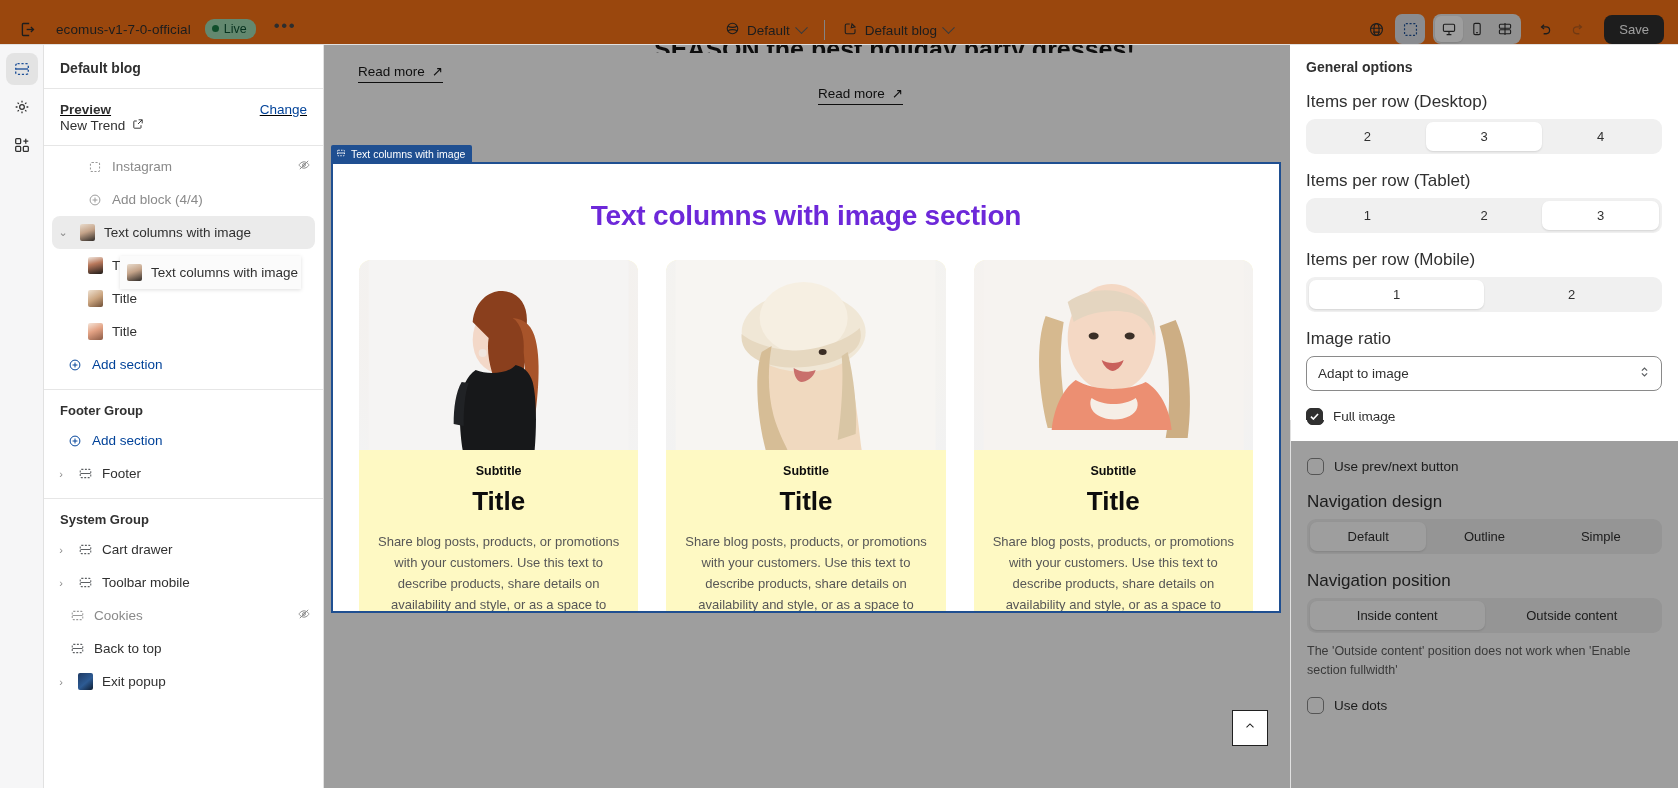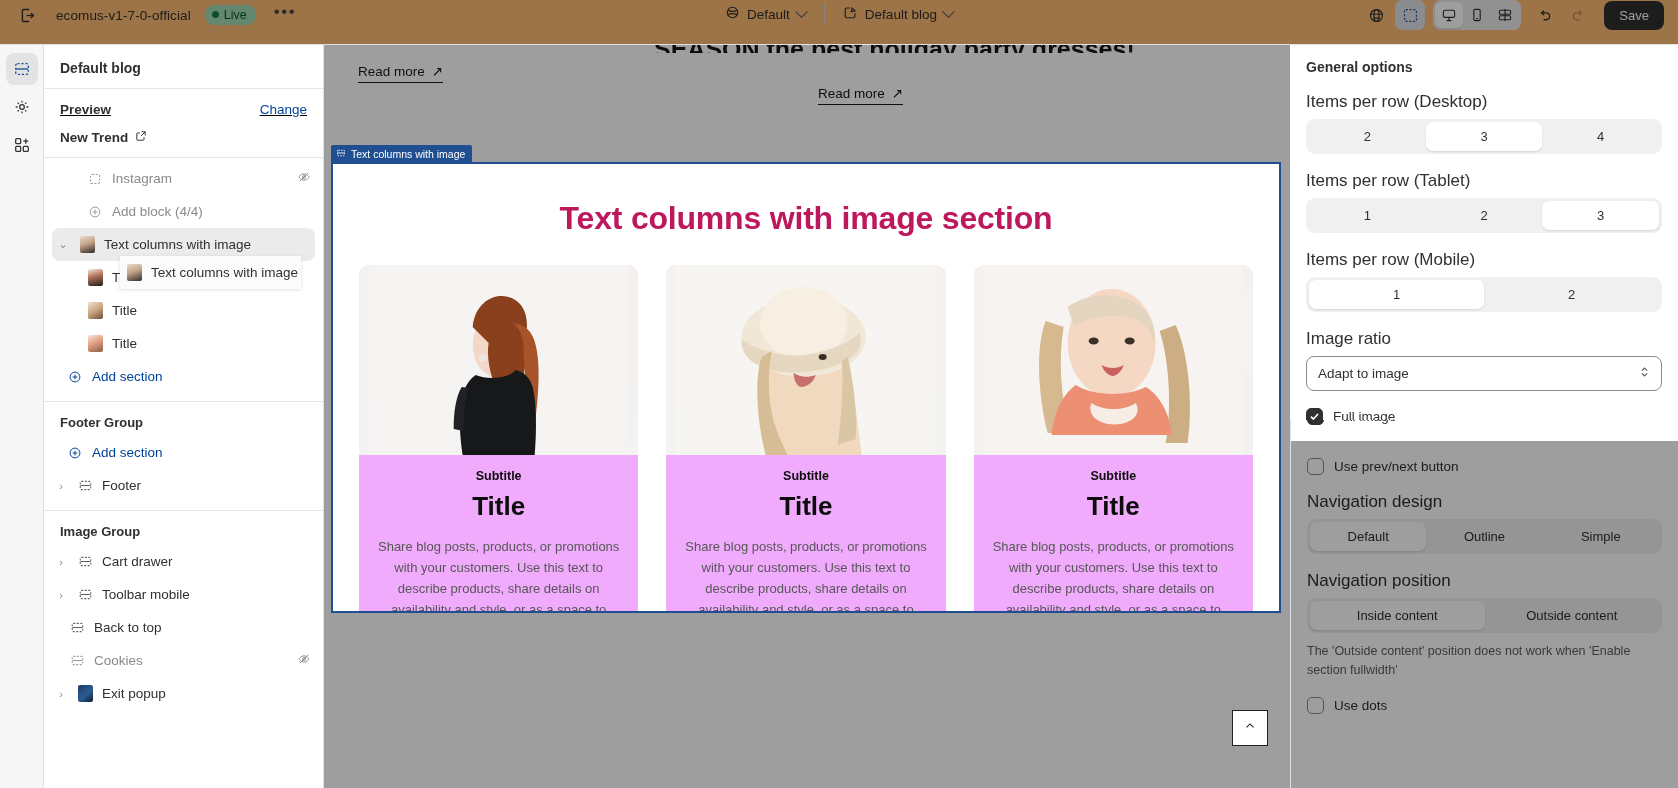--- a/index.html
+++ b/index.html
@@ -7,22 +7,22 @@
     width: 1678px; height: 788px;
     font-family: "Liberation Sans", sans-serif;
     background: #ffffff;
     overflow: hidden;
   }
   #app { position: relative; width: 1678px; height: 788px; }
 
   
   .topbar {
     position: absolute; top: 0; left: 0; width: 1678px; height: 45px;
-    background: #fdba74;
-    display: flex; align-items: flex-start;
+    background: #f97316;
+    display: flex; align-items: flex-end;
     border-bottom: 1px solid #e1e1e1;
     z-index: 5;
   }
   .topbar::after {
     content:''; position:absolute; inset:0; background: rgba(0,0,0,0.38); pointer-events:none;
   }
   .tb-left { display:flex; align-items:center; gap: 14px; padding-left: 12px; }
   .exit-btn {
     width: 30px; height: 30px; border-radius: 7px;
     display:flex; align-items:center; justify-content:center;
@@ -71,21 +71,21 @@
     position:absolute; top:45px; left:44px; width:280px; height:743px;
     background:#fff; border-right:1px solid #e1e1e1;
     overflow:hidden;
   }
   .sb-title { padding: 15px 16px 12px 16px; font-size:14px; font-weight:700; color:#303030; }
   .sb-sep { height:1px; background:#e6e6e6; }
   .sb-preview { padding: 13px 16px 12px 16px; }
   .sb-prow { display:flex; align-items:flex-start; justify-content:space-between;text-decoration:underline; }
   .sb-plabel { font-size:13.5px; font-weight:700; color:#303030; }
   .sb-change { font-size:13.5px; color:#004299; }
-  .sb-pval { font-size:13.5px; color:#303030; display:flex; align-items:center; gap:7px; margin-top:13px;font-weight:bold;}
+  .sb-pval { font-size:13.5px; color:#303030; display:flex; align-items:center; gap:7px; margin-top:1px;}
 
   .sb-list { padding-top: 4px; }
   .row {
     display:flex; align-items:center; height:33px; padding: 0 12px 0 10px;
     font-size:13.5px; color:#303030; gap:8px; position:relative;
   }
   .row.sel { background:#ebebeb; border-radius:8px; margin: 0 8px; padding-left: 4px; }
   .row .arrow { width:14px; display:flex; justify-content:center; color:#8a8a8a; font-size:11px; }
   .row .ico { width:18px; display:flex; align-items:center; justify-content:center; color:#5c5f62; flex:0 0 18px;}
   .row .lbl { flex:1; white-space:nowrap; overflow:hidden; text-overflow:ellipsis; }
@@ -122,23 +122,23 @@
     background:#1f4f91; color:#fff; font-size:10.5px;
     display:flex; align-items:center; gap:5px; padding: 0 7px 0 5px;
     border-radius: 2px 2px 0 0; z-index:4;
   }
   .sec-frame {
     position:absolute; left:7px; top:117px; width:950px; height:451px;
     border: 2px solid #1f4f91; background:#fff; overflow:hidden;
   }
   .sec-inner { background:#fff; padding: 16px; height:100%; }
 
-  .sec-heading { text-align:center; font-size:32px; font-weight:700; color:#be185d; letter-spacing:-.2px; padding: 20px 0 28px 0; }
+  .sec-heading { text-align:center; font-size:28px; font-weight:700; color:#6d28d9; letter-spacing:-.2px; padding: 20px 0 28px 0; }
   .cards { display:flex; gap:28px; padding: 0 10px; }
-  .card { flex:1; background:#f0abfc; border-radius:12px; overflow:hidden; padding-bottom: 6px; }
+  .card { flex:1; background:#fef9c3; border-radius:12px; overflow:hidden; padding-bottom: 6px; }
   .card-img { height:190px; background:#f6f6f6; background-size:cover; background-position: center top; }
   .card-body { padding: 14px 16px 0 16px; text-align:center; }
   .card-sub { font-size:12.5px; font-weight:700; color:#0d0d0d; }
   .card-title { font-size:26px; font-weight:700; color:#0d0d0d; margin-top:8px; }
   .card-text { font-size:13px; color:#575757; line-height:21px; margin-top:14px; }
 
   .back-to-top {
     position:absolute; right: 24px; bottom: -10px; width:36px;height:36px;
     border:1px solid #202020; background:#fff; display:flex;align-items:center;justify-content:center;
     z-index: 6;
@@ -401,65 +401,65 @@
           <svg width="15" height="15" viewBox="0 0 20 20" fill="none" stroke="currentColor" stroke-width="1.4">
               <rect x="3" y="4.5" width="14" height="11" rx="1.6" stroke-dasharray="2.6 2"></rect>
               <path d="M3.3 10h13.4" stroke-dasharray="0"></path>
             </svg>
         </span>
         <span class="lbl">Footer</span>
       </div>
 
       <div class="sb-sep" style="margin-top:8px"></div>
 
-      <div class="grp-title">Image Group</div>
+      <div class="grp-title">System Group</div>
       <div class="row">
         <span class="arrow">›</span>
         <span class="ico">
           <svg width="15" height="15" viewBox="0 0 20 20" fill="none" stroke="currentColor" stroke-width="1.4">
               <rect x="3" y="4.5" width="14" height="11" rx="1.6" stroke-dasharray="2.6 2"></rect>
               <path d="M3.3 10h13.4" stroke-dasharray="0"></path>
             </svg>
         </span>
         <span class="lbl">Cart drawer</span>
       </div>
       <div class="row">
         <span class="arrow">›</span>
         <span class="ico">
           <svg width="15" height="15" viewBox="0 0 20 20" fill="none" stroke="currentColor" stroke-width="1.4">
               <rect x="3" y="4.5" width="14" height="11" rx="1.6" stroke-dasharray="2.6 2"></rect>
               <path d="M3.3 10h13.4" stroke-dasharray="0"></path>
             </svg>
         </span>
         <span class="lbl">Toolbar mobile</span>
-      </div>
-      <div class="row" style="padding-left:24px">
-        <span class="ico">
-          <svg width="15" height="15" viewBox="0 0 20 20" fill="none" stroke="currentColor" stroke-width="1.4">
-              <rect x="3" y="4.5" width="14" height="11" rx="1.6" stroke-dasharray="2.6 2"></rect>
-              <path d="M3.3 10h13.4" stroke-dasharray="0"></path>
-            </svg>
-        </span>
-        <span class="lbl">Back to top</span>
       </div>
       <div class="row muted" style="padding-left:24px">
         <span class="ico">
           <svg width="15" height="15" viewBox="0 0 20 20" fill="none" stroke="currentColor" stroke-width="1.4">
               <rect x="3" y="4.5" width="14" height="11" rx="1.6" stroke-dasharray="2.6 2"></rect>
               <path d="M3.3 10h13.4" stroke-dasharray="0"></path>
             </svg>
         </span>
         <span class="lbl">Cookies</span>
         <span class="eye">
           <svg width="14" height="14" viewBox="0 0 20 20" fill="none" stroke="currentColor" stroke-width="1.4">
             <path d="M2.8 10s2.8-4.6 7.2-4.6S17.2 10 17.2 10 14.4 14.6 10 14.6 2.8 10 2.8 10z"></path>
               <circle cx="10" cy="10" r="2"></circle>
               <path d="M4 16L16 4"></path>
           </svg>
         </span>
+      </div>
+      <div class="row" style="padding-left:24px">
+        <span class="ico">
+          <svg width="15" height="15" viewBox="0 0 20 20" fill="none" stroke="currentColor" stroke-width="1.4">
+              <rect x="3" y="4.5" width="14" height="11" rx="1.6" stroke-dasharray="2.6 2"></rect>
+              <path d="M3.3 10h13.4" stroke-dasharray="0"></path>
+            </svg>
+        </span>
+        <span class="lbl">Back to top</span>
       </div>
       <div class="row">
         <span class="arrow">›</span>
         <span class="ico">
           <span class="thumb" style="background:linear-gradient(140deg,#1e3a63 0%,#2d5b94 55%,#0e1c30 100%);"></span>
         </span>
         <span class="lbl">Exit popup</span>
       </div>
     </div>
 

